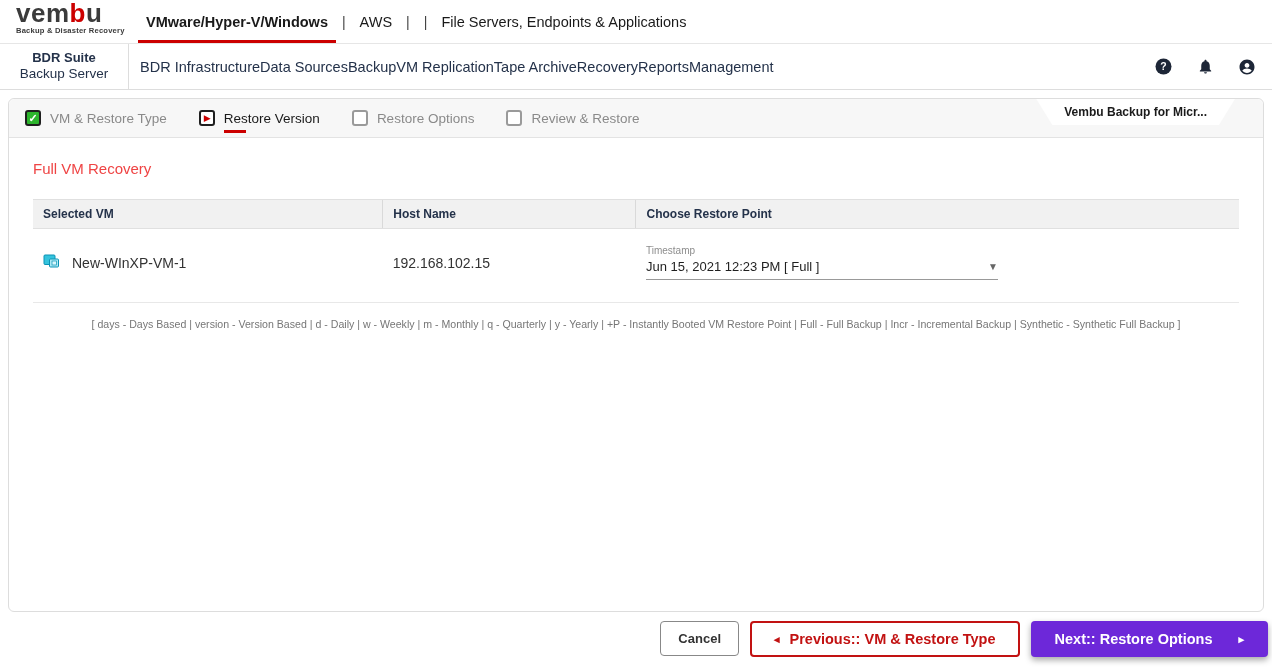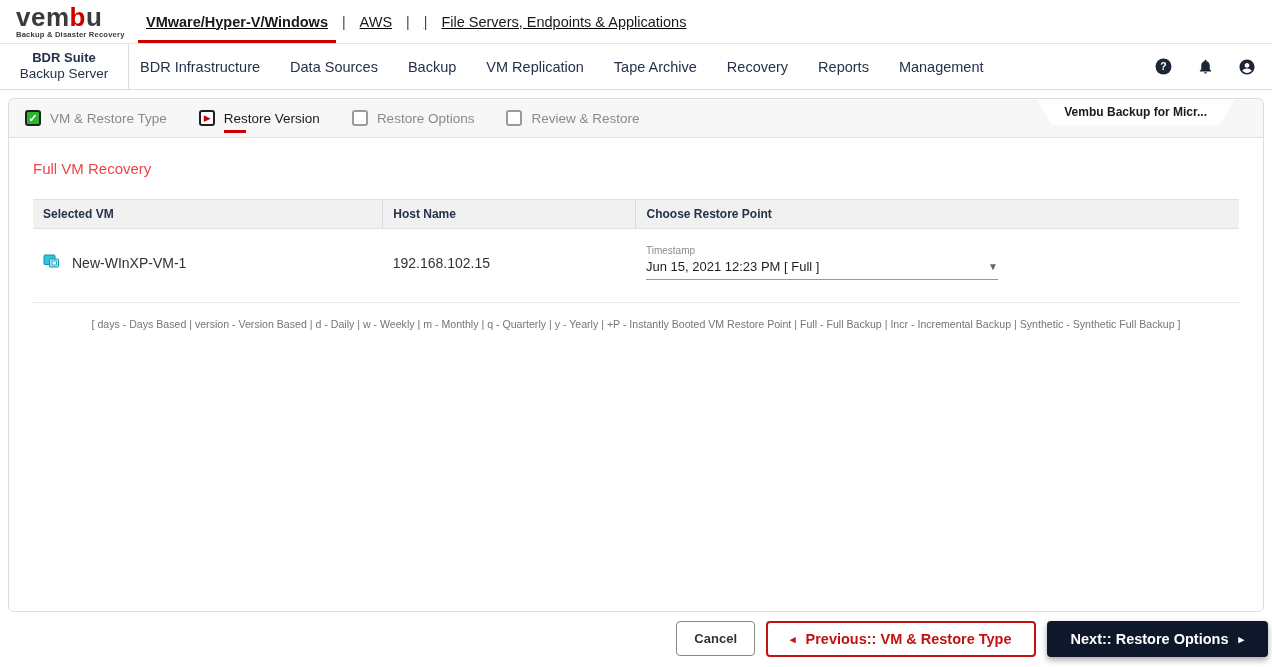--- a/index.html
+++ b/index.html
@@ -1,36 +1,36 @@
 <!DOCTYPE html>
 <html><head>
 <meta charset="utf-8">
 <style>
   * { margin:0; padding:0; box-sizing:border-box; }
   html,body { width:1272px; height:667px; background:#fff; overflow:hidden;
     font-family:"Liberation Sans", sans-serif; }
 
   
-  .hdr1 { height:44px; display:flex; align-items:center; border-bottom:1px solid #e6e6e6; position:relative; }
+  .hdr1 { height:44px; display:flex; border-bottom:1px solid #e6e6e6; position:relative; }
   .logo-wrap { width:130px; padding-left:16px; display:flex; flex-direction:column; line-height:1; }
   .logo-text { font-size:26px; font-weight:bold; letter-spacing:0.5px; color:#3b3b3b; }
   .logo-text .accent { color:#cc0000; }
   .logo-tagline { font-size:7.6px; font-weight:bold; color:#3b3b3b; margin-top:1px; letter-spacing:0.2px; }
-  .nav1 { display:flex; align-items:center; gap:14px; margin-left:16px; height:100%;text-decoration:underline; }
+  .nav1 { display:flex; align-items:center; gap:14px; margin-left:16px; height:100%; }
   .nav1-item { font-size:14.5px; color:#1a1a1a; height:100%; display:flex; align-items:center; position:relative; cursor:pointer; }
   .nav1-item.active { font-weight:bold; }
   .nav1-item.active::after { content:""; position:absolute; left:-8px; right:-8px; bottom:0; height:3px; background:#cc0000; }
   .nav1-sep { color:#444; font-size:14px; }
 
   
   .hdr2 { height:46px; display:flex; align-items:center; border-bottom:1px solid #ddd; }
   .product { width:129px; height:100%; border-right:1px solid #ddd; display:flex; flex-direction:column; align-items:center; justify-content:center; line-height:1.25; }
   .product .l1 { font-size:13px; font-weight:bold; color:#24324a; }
   .product .l2 { font-size:13.5px; color:#24324a; }
-  .nav2 { display:flex; align-items:center; gap:30px; margin-left:11px; }
+  .nav2 { display:flex; align-items:center; margin-left:11px; }
   .nav2-item { font-size:14.5px; color:#24324a; cursor:pointer; }
   .hdr2-icons { margin-left:auto; display:flex; align-items:center; gap:24px; padding-right:16px; }
   .hicon { width:18px; height:18px; display:inline-flex; align-items:center; justify-content:center; cursor:pointer; }
 
   
   .panel { position:absolute; left:8px; right:8px; top:98px; height:514px;
     background:#fff; border:1px solid #ddd; border-radius:6px; }
   .wizardbar { height:39px; background:#f7f7f7; border-bottom:1px solid #e3e3e3;
     border-radius:6px 6px 0 0; display:flex; align-items:center; padding-left:16px; gap:32px; position:relative; }
   .step { display:flex; align-items:center; gap:9px; cursor:pointer; }
@@ -68,22 +68,22 @@
   .dd-arrow { font-size:10px; color:#666; }
 
   .legend { text-align:center; font-size:10.6px; color:#767676; margin-top:15px; }
 
   
   .footer { position:absolute; right:4px; bottom:10px; display:flex; align-items:flex-start; gap:11px; }
   .btn { border-radius:4px; cursor:pointer; font-family:"Liberation Sans", sans-serif; }
   .btn-cancel { background:#fff; border:1px solid #888; color:#333; font-size:13px; font-weight:bold; padding:9px 17px; }
   .btn-prev { background:#fff; border:2px solid #c21212; color:#c21212; font-size:14.5px; font-weight:bold; padding:8px 22px;
     display:flex; align-items:center; gap:10px; }
-  .btn-next { background:#0f172a; border:none; color:#fff; font-size:14.5px; font-weight:bold; padding:10px 24px;
-    display:flex; align-items:center; gap:10px; box-shadow:0 3px 6px rgba(0,0,0,0.35); }
+  .btn-next { background:#6d28d9; border:none; color:#fff; font-size:14.5px; font-weight:bold; padding:10px 24px;
+    display:flex; align-items:center; gap:26px; box-shadow:0 3px 6px rgba(0,0,0,0.35); }
   .btn-arrow { font-size:11px; line-height:1; }
 </style>
 </head>
 <body>
 
 <div class="hdr1">
   <div class="logo-wrap">
     <div class="logo-text"><span>vem</span><span class="accent">b</span><span>u</span></div>
     <div class="logo-tagline">Backup &amp; Disaster Recovery</div>
   </div>

